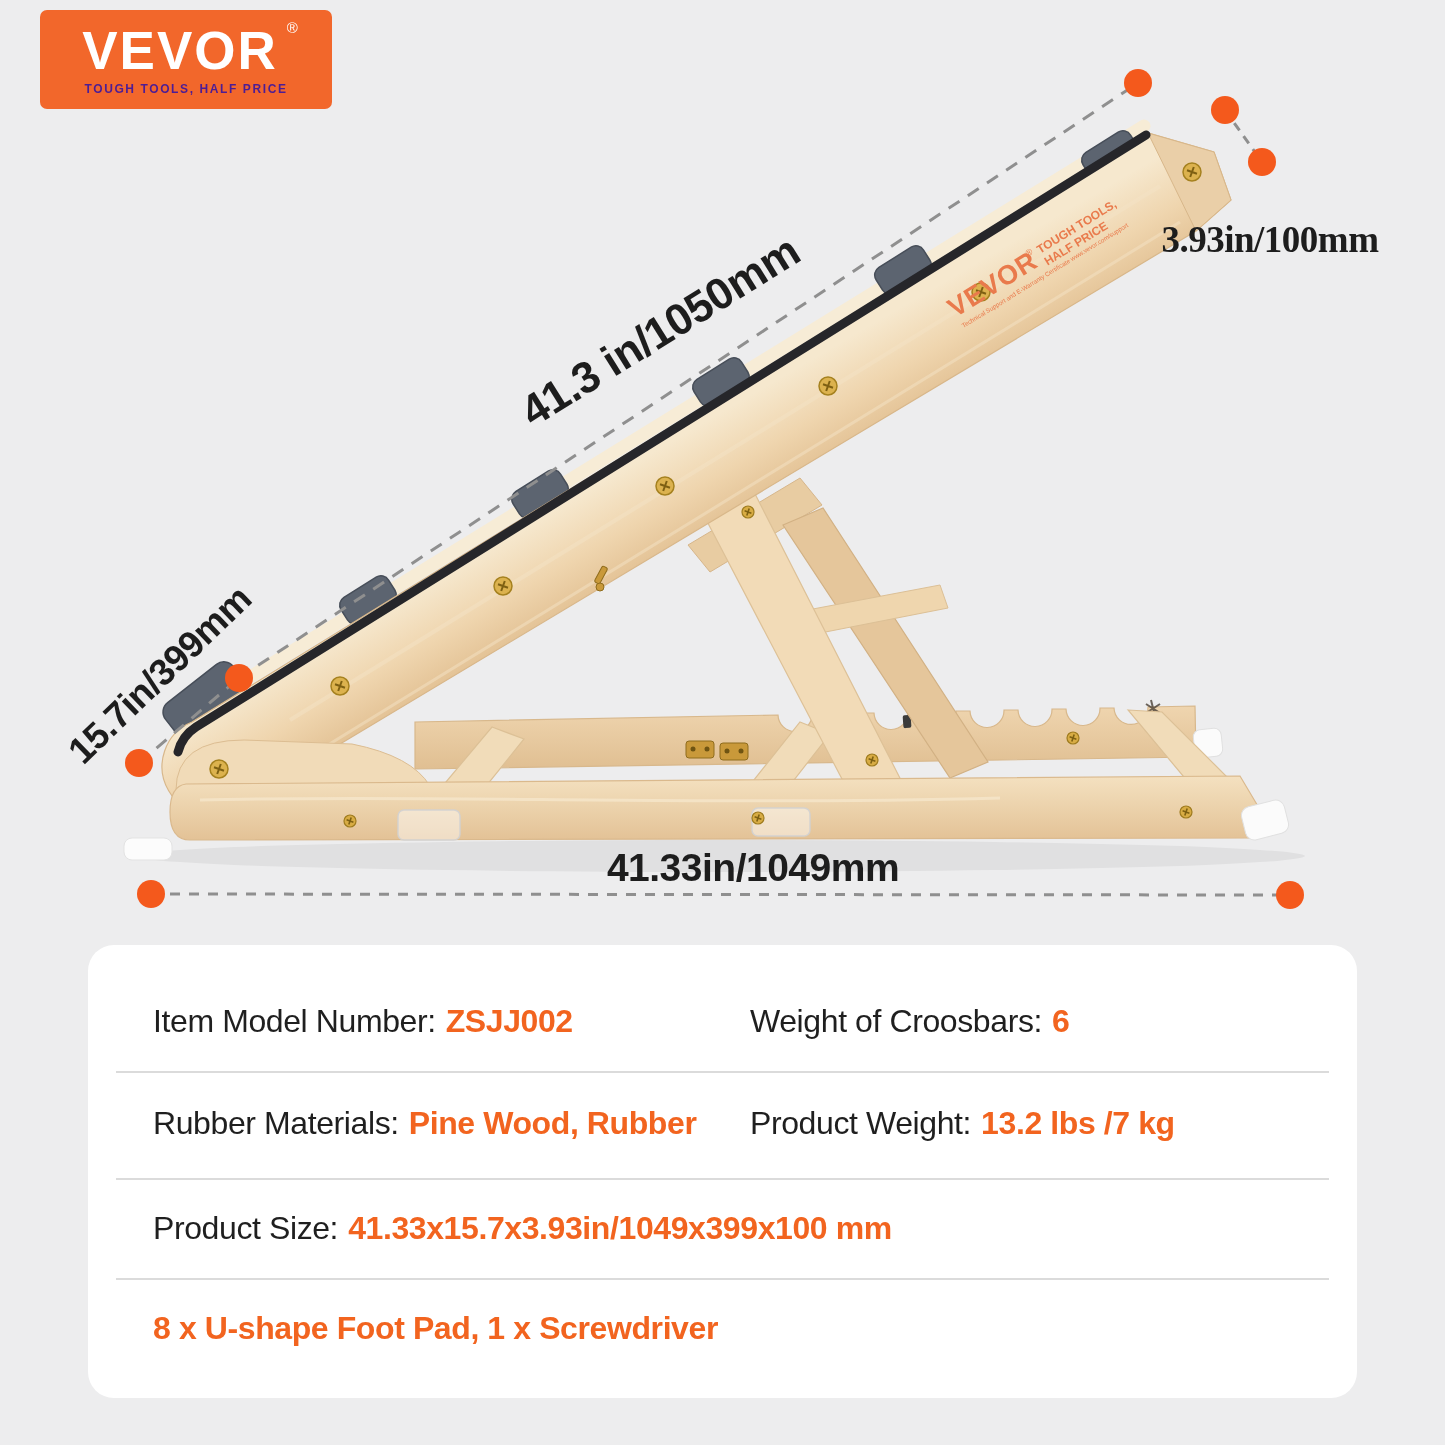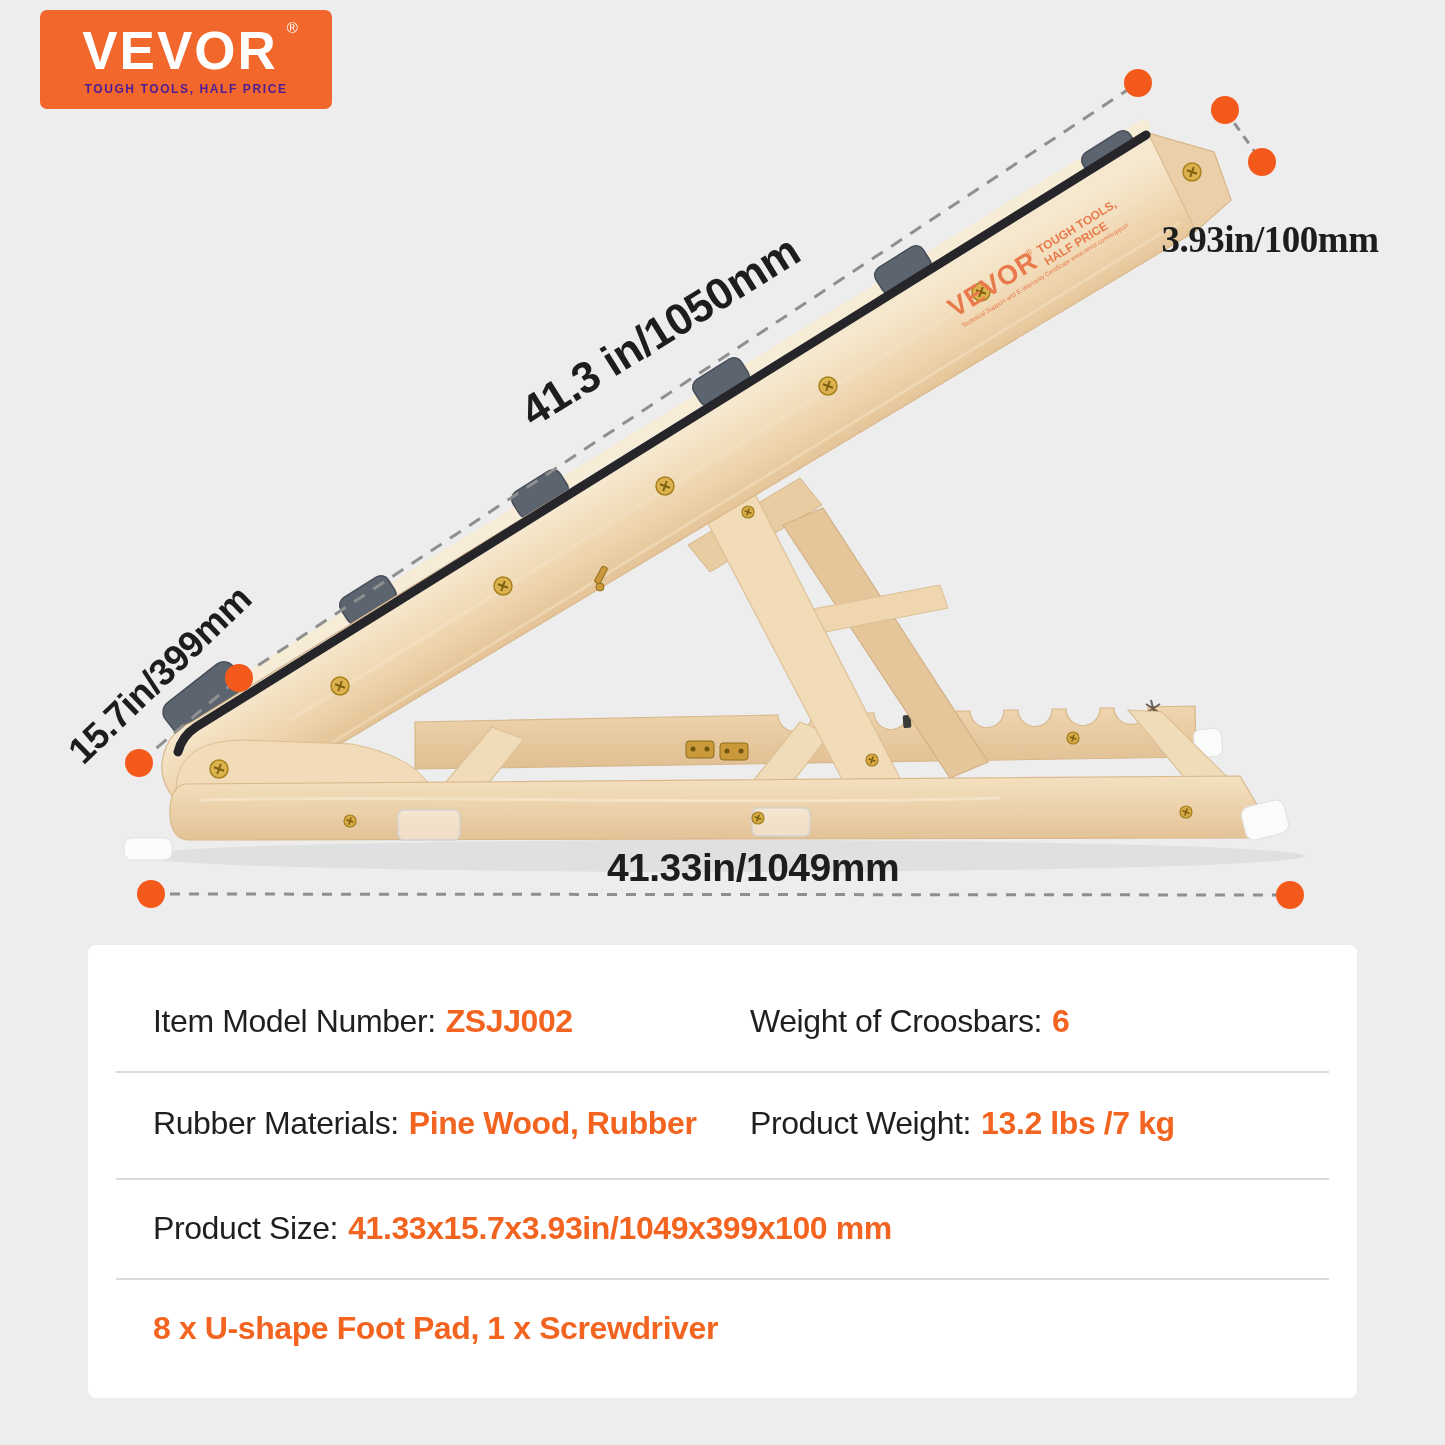--- a/index.html
+++ b/index.html
@@ -34,21 +34,21 @@
     transform:translate(-50%,-50%);letter-spacing:-0.5px;
   }
   .dim-slope{left:660px;top:331px;font-size:44px;transform:translate(-50%,-50%) rotate(-32deg);}
   .dim-width{left:160px;top:675px;font-size:37px;transform:translate(-50%,-50%) rotate(-44deg);}
   .dim-thickness{left:1270px;top:239px;font-size:37px;font-family:Liberation Serif, serif;}
   .dim-base{left:721px;top:868px;font-size:39px;margin-left:32px;}
 
   
   .card{
     position:absolute;left:88px;top:945px;width:1269px;height:453px;
-    background:#FFFFFF;border-radius:8px;
+    background:#FFFFFF;border-radius:26px;
   }
   .spec-row{
     position:absolute;left:0;width:100%;
     font-size:32px;letter-spacing:-0.4px;white-space:nowrap;line-height:38px;
   }
   .row1{top:57px;} .row2{top:159px;} .row3{top:264px;} .row4{top:364px;}
   .cell-left{position:absolute;left:65px;top:0;}
   .cell-right{position:absolute;left:662px;top:0;}
   .spec-label{color:#1F1F1F;margin-right:10px;}
   .spec-value{color:#F2641F;font-weight:700;}

